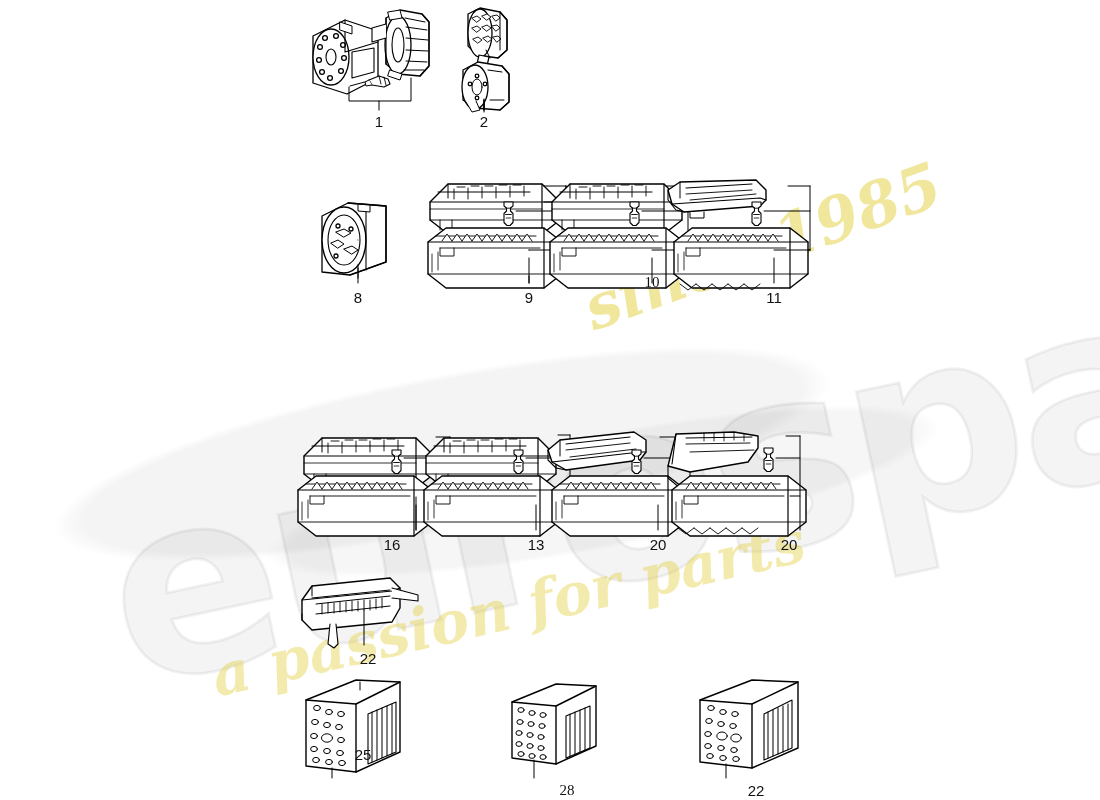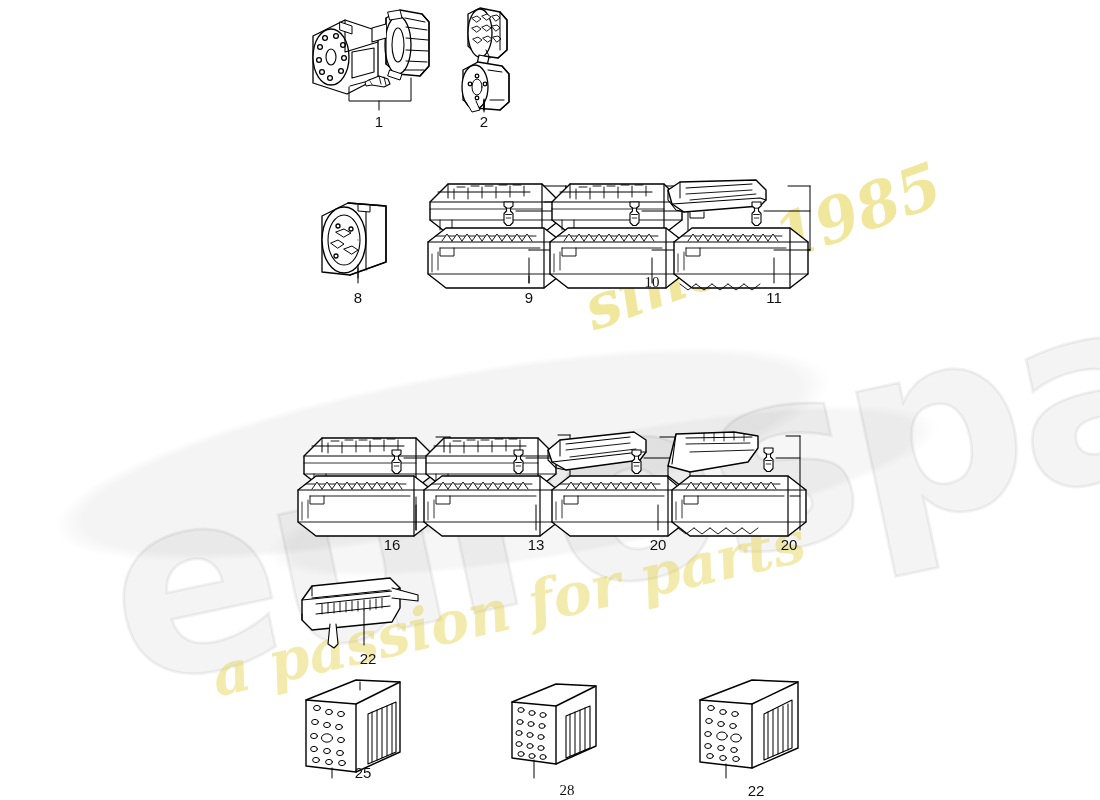--- a/index.html
+++ b/index.html
@@ -450,17 +450,17 @@
   <div class="lbl" style="left:652px;top:274px;font-family:Liberation Serif, serif;">10</div>
   <div class="lbl" style="left:774px;top:289px;">11</div>
 
   <div class="lbl" style="left:392px;top:536px;">16</div>
   <div class="lbl" style="left:536px;top:536px;">13</div>
   <div class="lbl" style="left:658px;top:536px;">20</div>
   <div class="lbl" style="left:789px;top:536px;">20</div>
 
   <div class="lbl" style="left:368px;top:650px;">22</div>
 
-  <div class="lbl" style="left:363px;top:764px;">25</div>
+  <div class="lbl" style="left:363px;top:746px;">25</div>
   <div class="lbl" style="left:567px;top:782px;font-family:Liberation Serif, serif;">28</div>
   <div class="lbl" style="left:756px;top:782px;">22</div>
 
 </div>
 
 </body></html>

